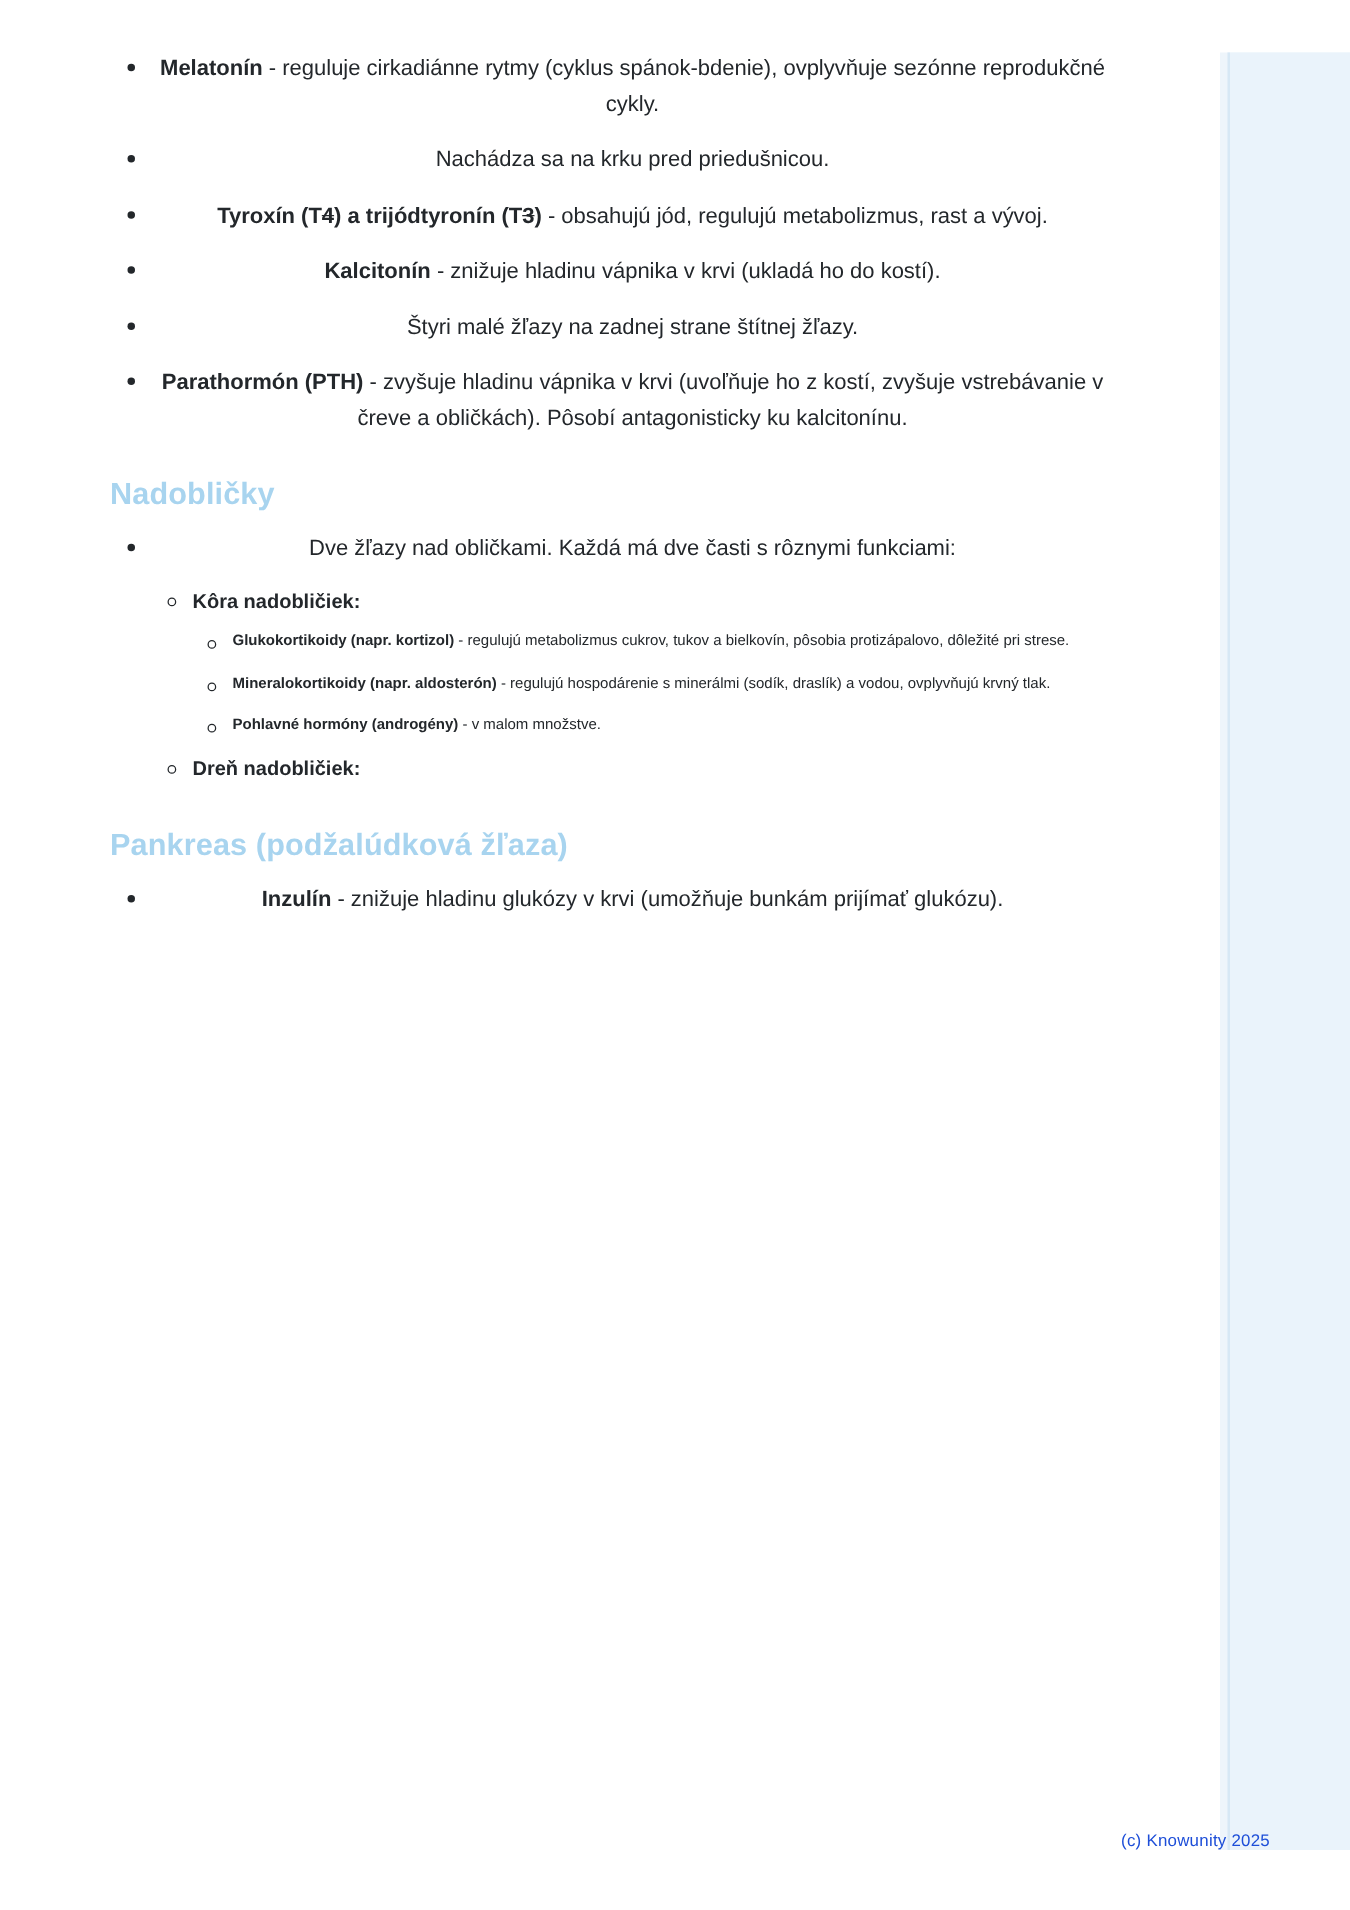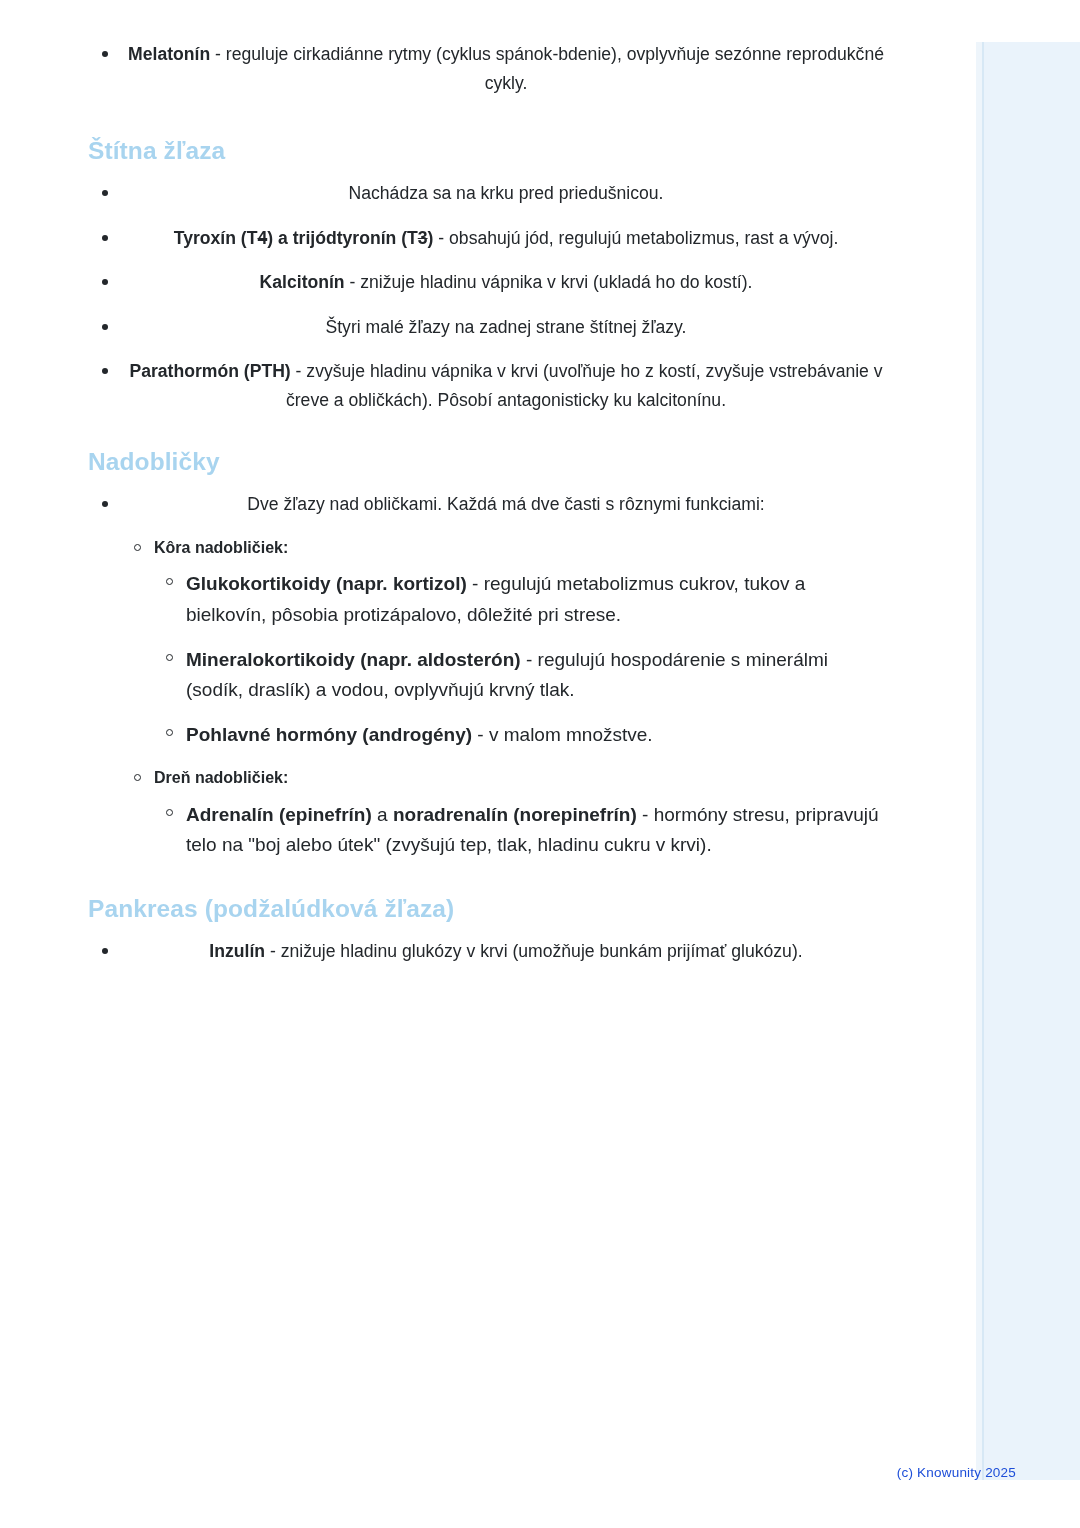--- a/index.html
+++ b/index.html
@@ -94,21 +94,21 @@
     height: 7px;
     border-radius: 50%;
     border: 1.6px solid #23272b;
     background: transparent;
     box-sizing: border-box;
   }
   li.lvl3 {
     position: relative;
     padding-left: 32px;
     margin: 9px 0 14px 66px;
-    font-size: 19px;
+    font-size: 12px;
     line-height: 1.62;
   }
   li.lvl3::before {
     content: "";
     position: absolute;
     left: 12px;
     top: 9px;
     width: 7px;
     height: 7px;
     border-radius: 50%;
@@ -142,21 +142,20 @@
   <div class="right-rail-inner"></div>
 
   <div class="content">
 
     <ul>
       <li class="lvl1">
         <span class="b">Melatonín</span><span> - reguluje cirkadiánne rytmy (cyklus spánok-bdenie), ovplyvňuje sezónne reprodukčné cykly.</span>
       </li>
     </ul>
 
-    <h2 class="section first">Štítna žľaza</h2>
     <ul>
       <li class="lvl1">
         <span>Nachádza sa na krku pred priedušnicou.</span>
       </li>
       <li class="lvl1">
         <span class="b">Tyroxín (T</span><span class="b strike">4</span><span class="b">) a trijódtyronín (T</span><span class="b strike">3</span><span class="b">)</span><span> - obsahujú jód, regulujú metabolizmus, rast a vývoj.</span>
       </li>
       <li class="lvl1">
         <span class="b">Kalcitonín</span><span> - znižuje hladinu vápnika v krvi (ukladá ho do kostí).</span>
       </li>
@@ -184,23 +183,20 @@
       </li>
       <li class="lvl3">
         <span class="b">Mineralokortikoidy (napr. aldosterón)</span><span> - regulujú hospodárenie s minerálmi (sodík, draslík) a vodou, ovplyvňujú krvný tlak.</span>
       </li>
       <li class="lvl3">
         <span class="b">Pohlavné hormóny (androgény)</span><span> - v malom množstve.</span>
       </li>
       <li class="lvl2">
         <span class="b">Dreň nadobličiek:</span>
       </li>
-      <li class="lvl3">
-        <span class="b">Adrenalín (epinefrín)</span><span> a </span><span class="b">noradrenalín (norepinefrín)</span><span> - hormóny stresu, pripravujú telo na "boj alebo útek" (zvyšujú tep, tlak, hladinu cukru v krvi).</span>
-      </li>
     </ul>
 
     <h2 class="section">Pankreas (podžalúdková žľaza)</h2>
     <ul>
       <li class="lvl1">
         <span class="b">Inzulín</span><span> - znižuje hladinu glukózy v krvi (umožňuje bunkám prijímať glukózu).</span>
       </li>
     </ul>
 
   </div>

